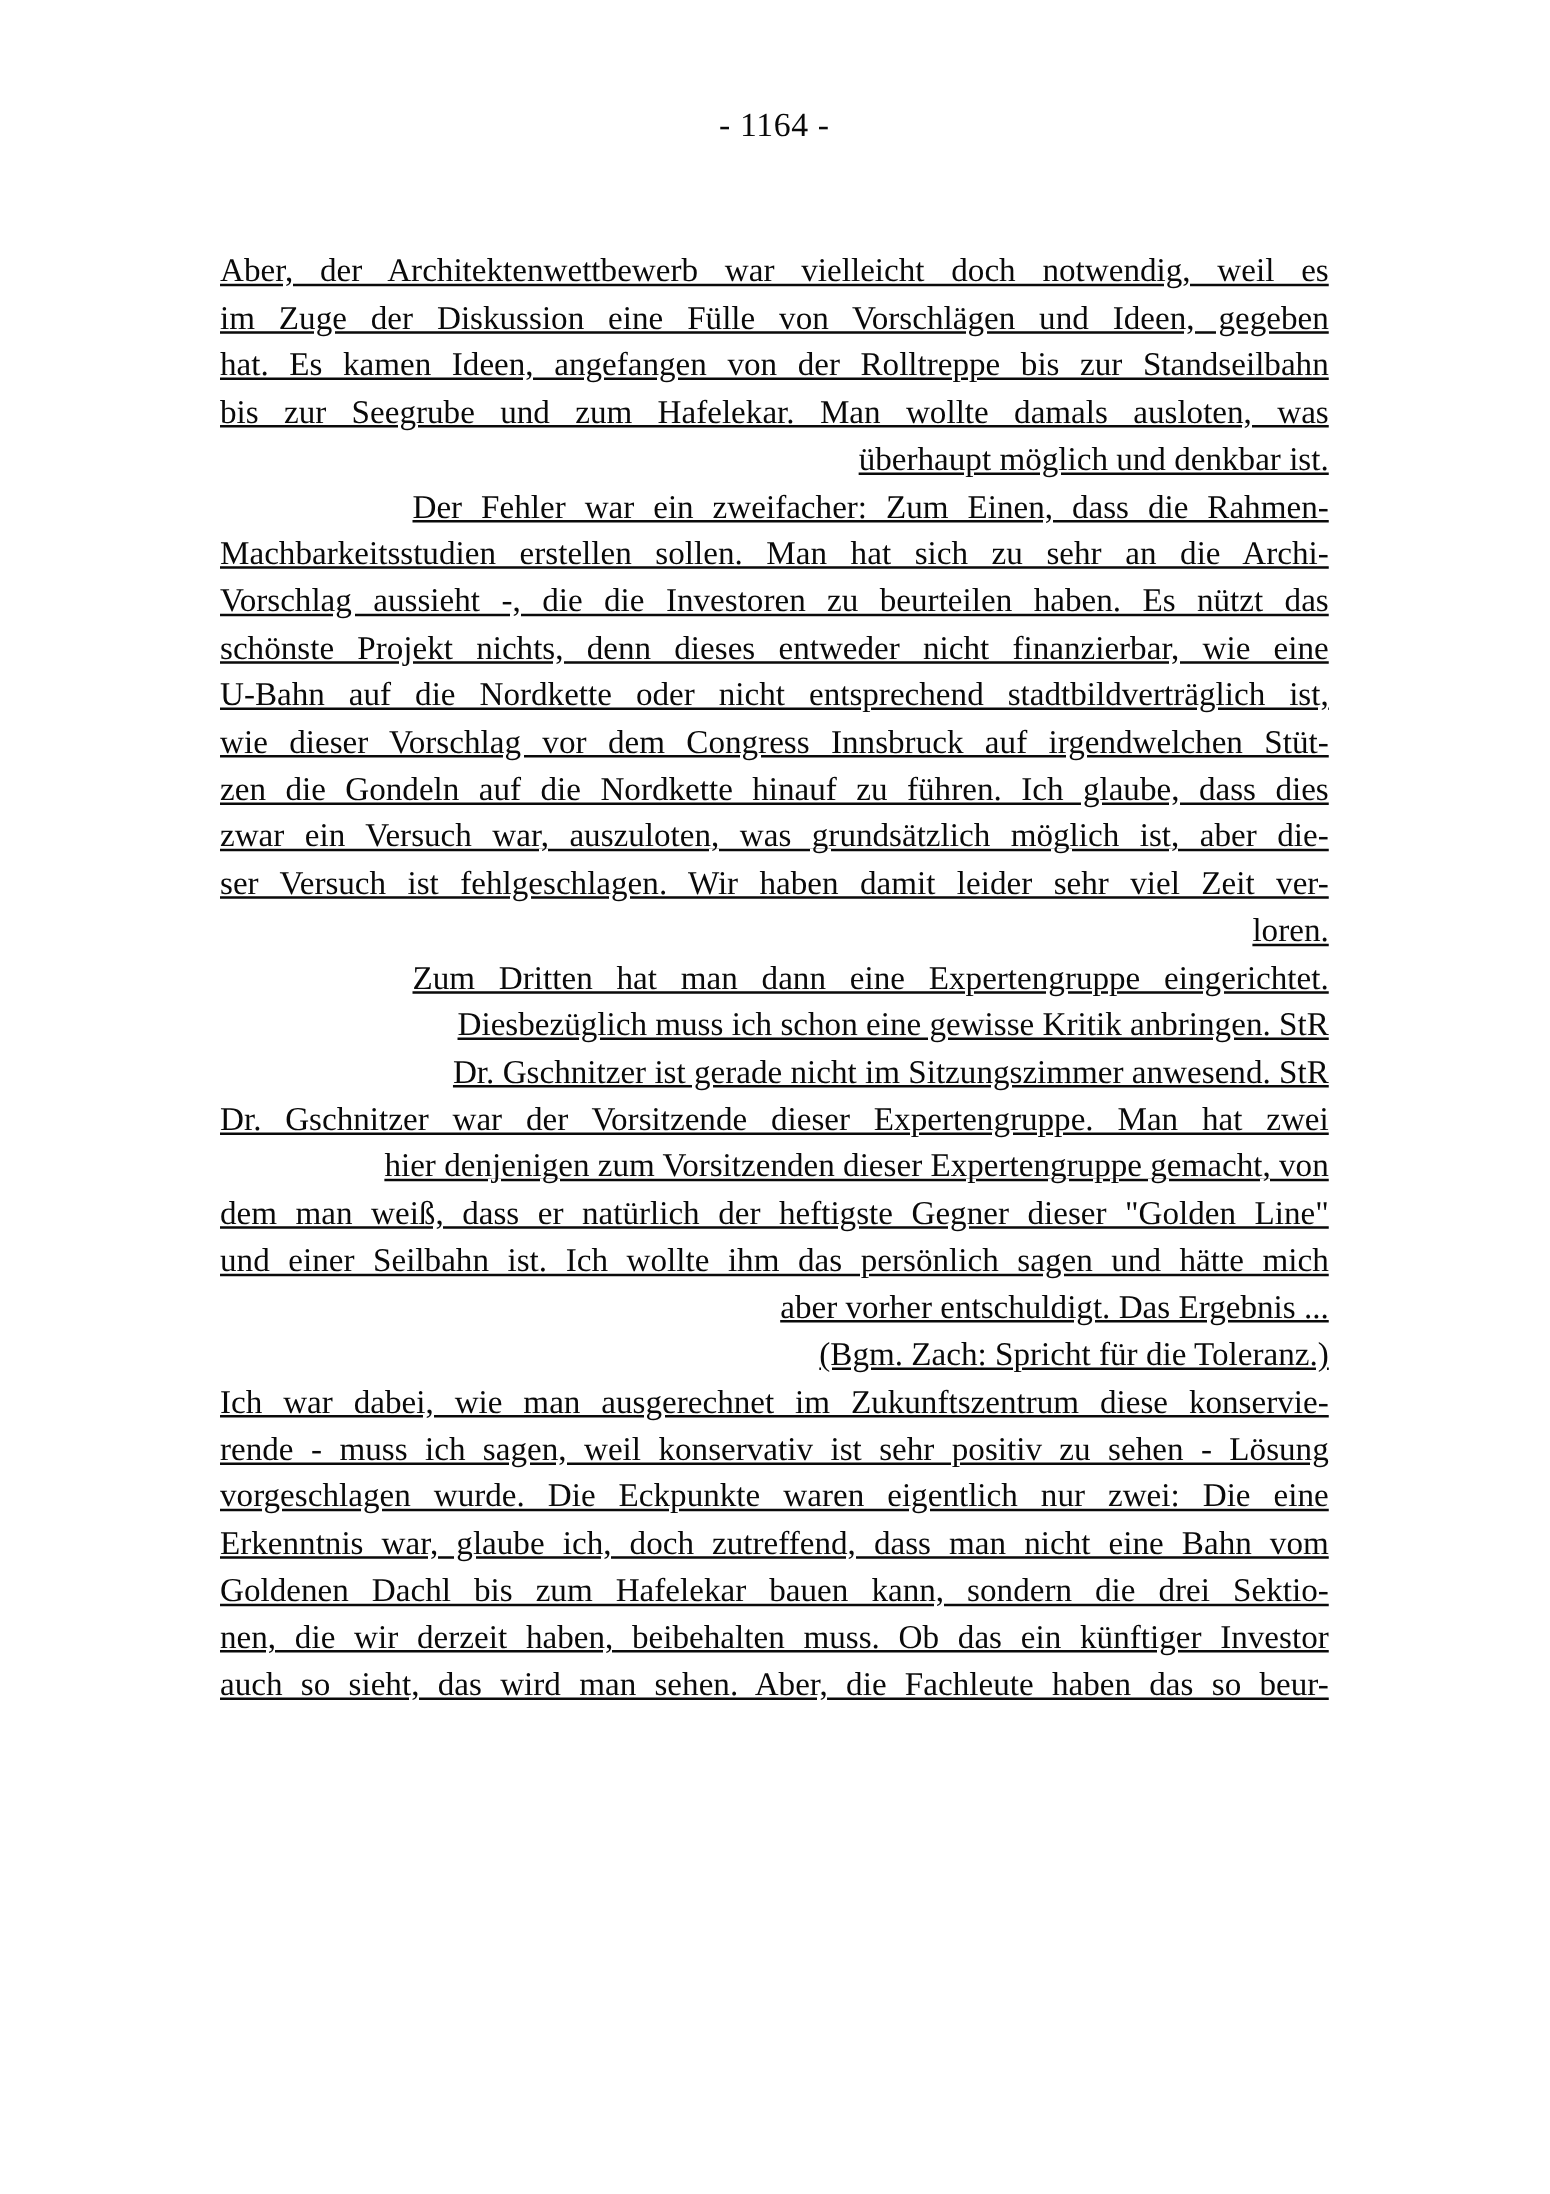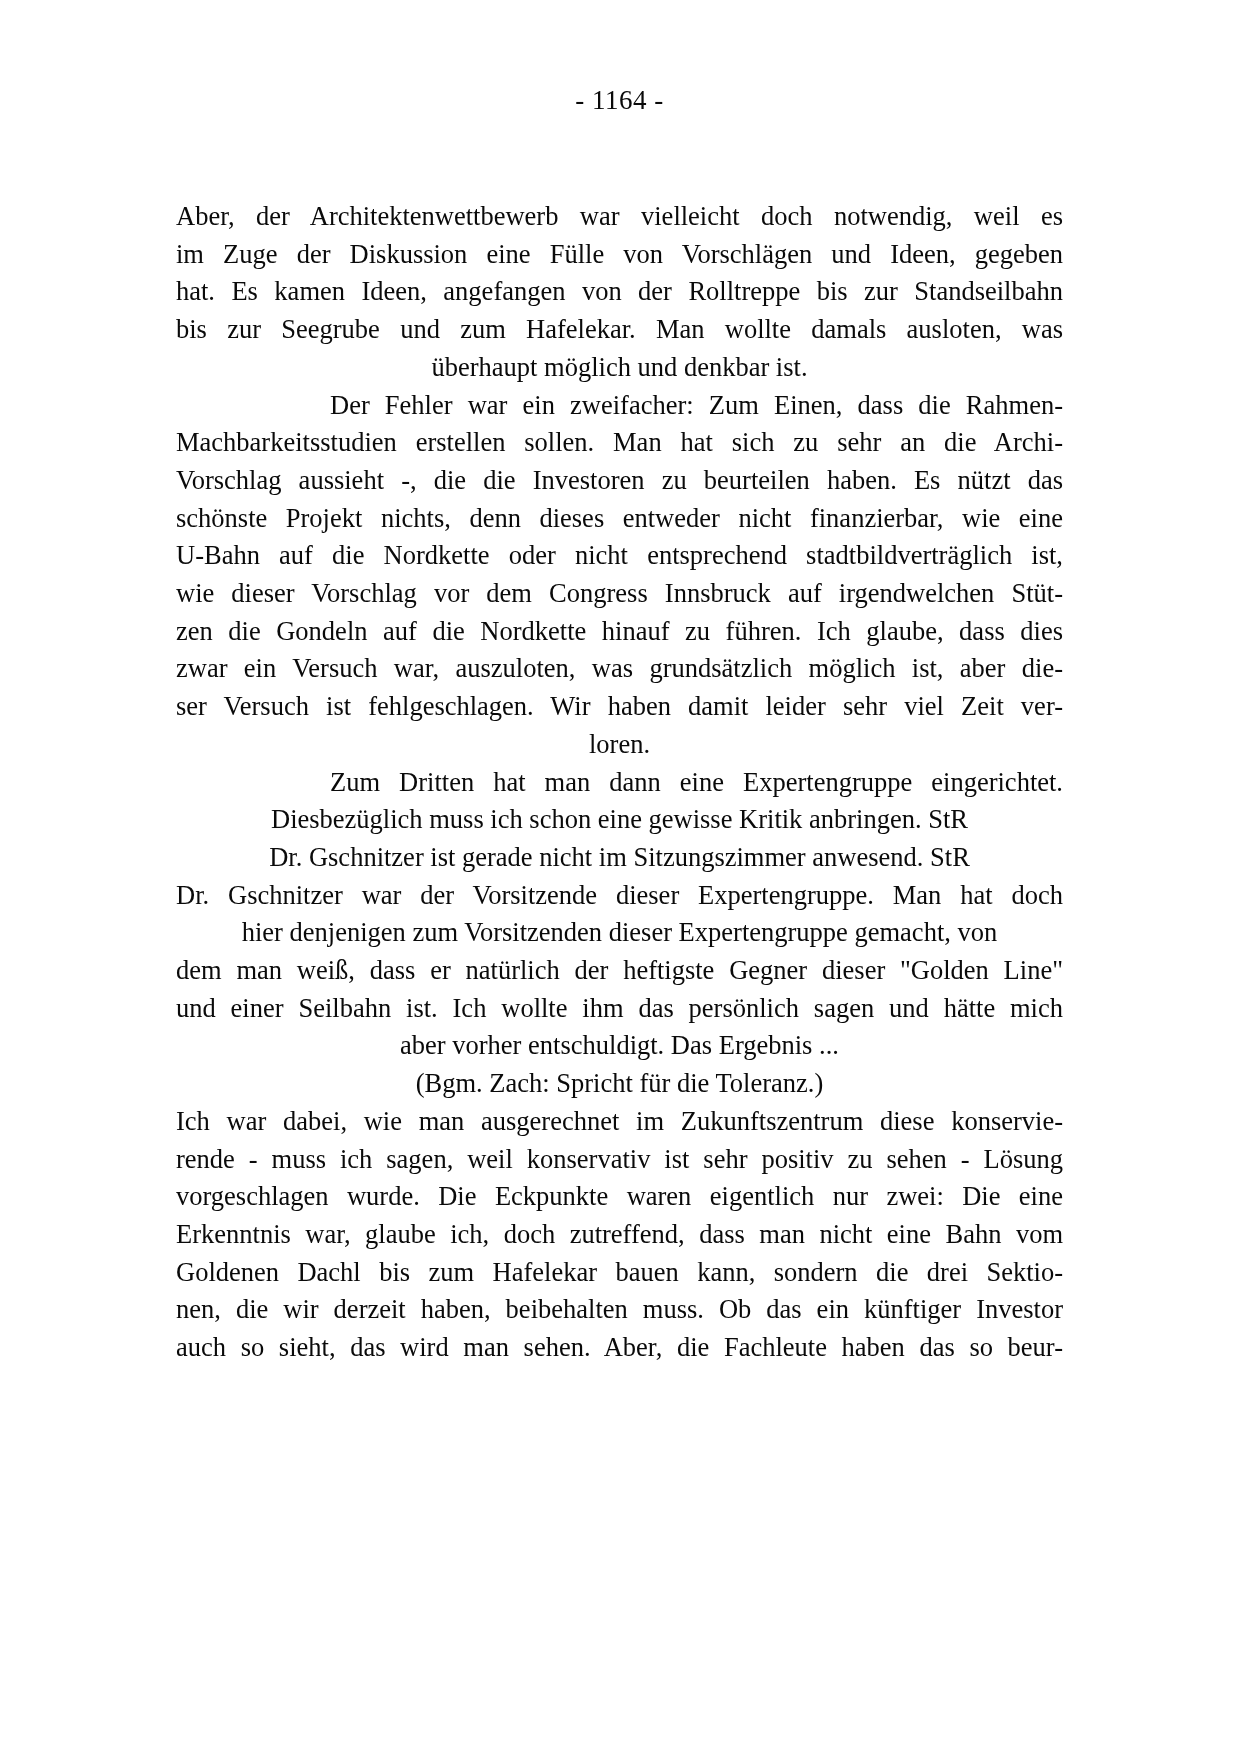--- a/index.html
+++ b/index.html
@@ -20,27 +20,27 @@
   .page-number {
     position: absolute;
     top: 84px; left: 176px; width: 887px;
     text-align: center;
     font-size: 27px;
     line-height: 32px;
     letter-spacing: 0.5px;
   }
   .textblock {
     position: absolute;
-    top: 198px; left: 176px; width: 887px;
+    top: 198px; left: 176px; width: 887px; text-decoration: underline;
   }
   .ln {
     font-size: 26.5px;
     line-height: 37.7px;
     white-space: normal;
-    text-align: center;
+    text-align: right;
   }
   .ln.j {
     text-align: justify;
     text-align-last: justify;
   }
   .ln.ind { padding-left: 154px; }
   .ln.j.ind { text-indent: 0; }
   .footer {
     position: absolute;
     top: 1566px; left: 178px;
@@ -68,21 +68,21 @@
     <div class="ln j">schönste Projekt nichts, denn dieses entweder nicht finanzierbar, wie eine</div>
     <div class="ln j">U-Bahn auf die Nordkette oder nicht entsprechend stadtbildverträglich ist,</div>
     <div class="ln j">wie dieser Vorschlag vor dem Congress Innsbruck auf irgendwelchen Stüt-</div>
     <div class="ln j">zen die Gondeln auf die Nordkette hinauf zu führen. Ich glaube, dass dies</div>
     <div class="ln j">zwar ein Versuch war, auszuloten, was grundsätzlich möglich ist, aber die-</div>
     <div class="ln j">ser Versuch ist fehlgeschlagen. Wir haben damit leider sehr viel Zeit ver-</div>
     <div class="ln">loren.</div>
     <div class="ln j ind">Zum Dritten hat man dann eine Expertengruppe eingerichtet.</div>
     <div class="ln">Diesbezüglich muss ich schon eine gewisse Kritik anbringen. StR</div>
     <div class="ln">Dr. Gschnitzer ist gerade nicht im Sitzungszimmer anwesend. StR</div>
-    <div class="ln j">Dr. Gschnitzer war der Vorsitzende dieser Expertengruppe. Man hat doch</div>
+    <div class="ln j">Dr. Gschnitzer war der Vorsitzende dieser Expertengruppe. Man hat zwei</div>
     <div class="ln">hier denjenigen zum Vorsitzenden dieser Expertengruppe gemacht, von</div>
     <div class="ln j">dem man weiß, dass er natürlich der heftigste Gegner dieser "Golden Line"</div>
     <div class="ln j">und einer Seilbahn ist. Ich wollte ihm das persönlich sagen und hätte mich</div>
     <div class="ln">aber vorher entschuldigt. Das Ergebnis ...</div>
     <div class="ln">(Bgm. Zach: Spricht für die Toleranz.)</div>
     <div class="ln j">Ich war dabei, wie man ausgerechnet im Zukunftszentrum diese konservie-</div>
     <div class="ln j">rende - muss ich sagen, weil konservativ ist sehr positiv zu sehen - Lösung</div>
     <div class="ln j">vorgeschlagen wurde. Die Eckpunkte waren eigentlich nur zwei: Die eine</div>
     <div class="ln j">Erkenntnis war, glaube ich, doch zutreffend, dass man nicht eine Bahn vom</div>
     <div class="ln j">Goldenen Dachl bis zum Hafelekar bauen kann, sondern die drei Sektio-</div>

